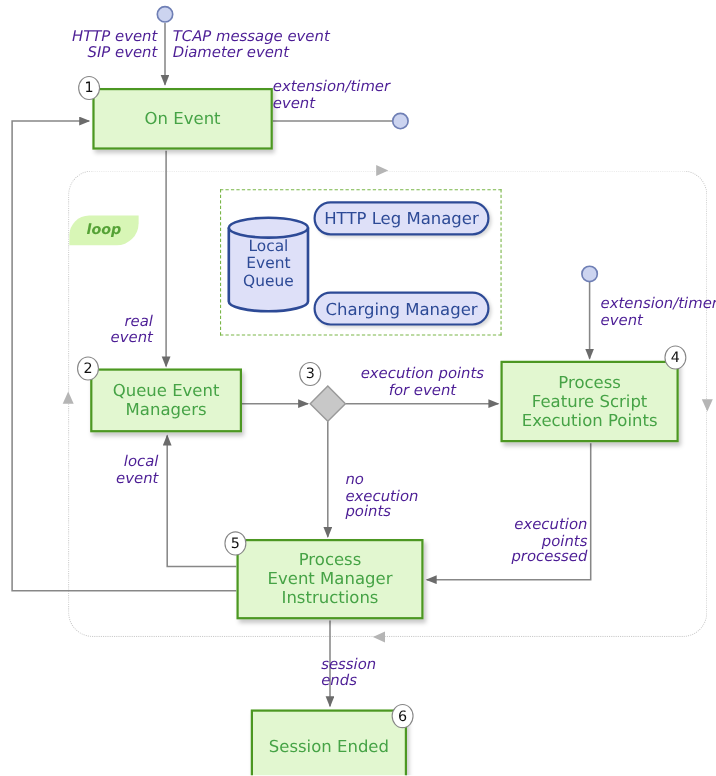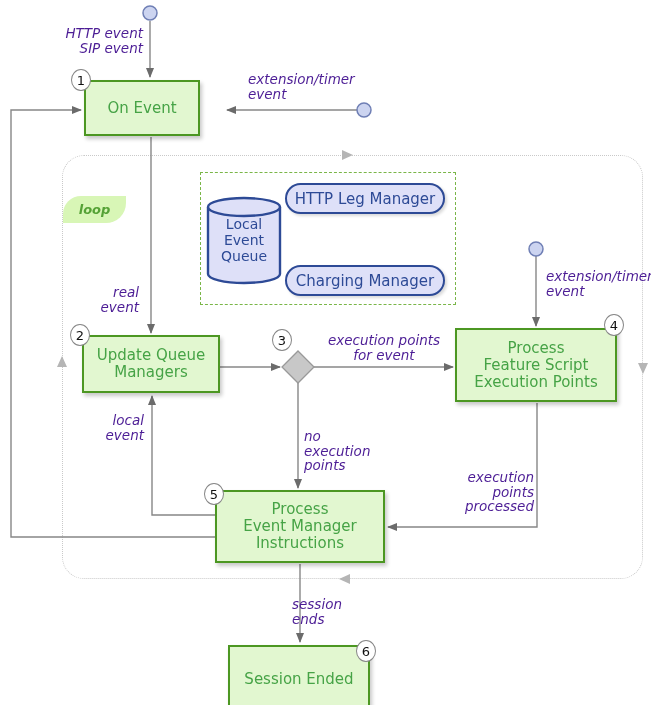--- a/index.html
+++ b/index.html
@@ -113,26 +113,26 @@
     </g>
 
     <polygon points="298,351 314,367 298,383 282,367" fill="#c8c8c8" stroke="#999999" stroke-width="1.3"></polygon>
 
     <g fill="#dee0f8" stroke="#2d4a96" stroke-width="2.4">
       <path d="M208,207 v67 a36,9 0 0 0 72,0 v-67"></path>
       <ellipse cx="244" cy="207" rx="36" ry="9"></ellipse>
     </g>
   </svg>
 
-  <div class="node" style="left:84px;top:80px;width:116px;height:56px;">
+  <div class="node" style="left:84px;top:80px;width:164px;height:56px;">
     <span>On Event</span>
   </div>
 
   <div class="node" style="left:82px;top:335px;width:138px;height:58px;">
-    <span>Update Queue
+    <span>Queue Event
 Managers</span>
   </div>
 
   <div class="node" style="left:455px;top:328px;width:162px;height:74px;">
     <span>Process
 Feature Script
 Execution Points</span>
   </div>
 
   <div class="node" style="left:215px;top:490px;width:170px;height:73px;">
@@ -158,29 +158,31 @@
 
   <div class="badge" style="left:71px;top:69px;">1</div>
   <div class="badge" style="left:70px;top:324px;">2</div>
   <div class="badge" style="left:272px;top:329px;">3</div>
   <div class="badge" style="left:604px;top:314px;">4</div>
   <div class="badge" style="left:204px;top:483px;">5</div>
   <div class="badge" style="left:356px;top:640px;">6</div>
 
   <div class="elabel t-right" style="left:40px;top:26px;width:103px;">HTTP event
 SIP event</div>
+  <div class="elabel" style="left:157px;top:26px;">TCAP message event
+Diameter event</div>
   <div class="elabel" style="left:248px;top:72px;">extension/timer
 event</div>
   <div class="elabel t-right" style="left:79px;top:285px;width:60px;">real
 event</div>
   <div class="elabel t-right" style="left:84px;top:413px;width:60px;">local
 event</div>
   <div class="elabel t-center" style="left:318px;top:333px;width:132px;">execution points
 for event</div>
-  <div class="elabel" style="left:304px;top:429px;">no
+  <div class="elabel" style="left:314px;top:429px;">no
 execution
 points</div>
   <div class="elabel" style="left:546px;top:269px;">extension/timer
 event</div>
   <div class="elabel t-right" style="left:440px;top:470px;width:94px;">execution
 points
 processed</div>
   <div class="elabel" style="left:292px;top:597px;">session
 ends</div>
 

